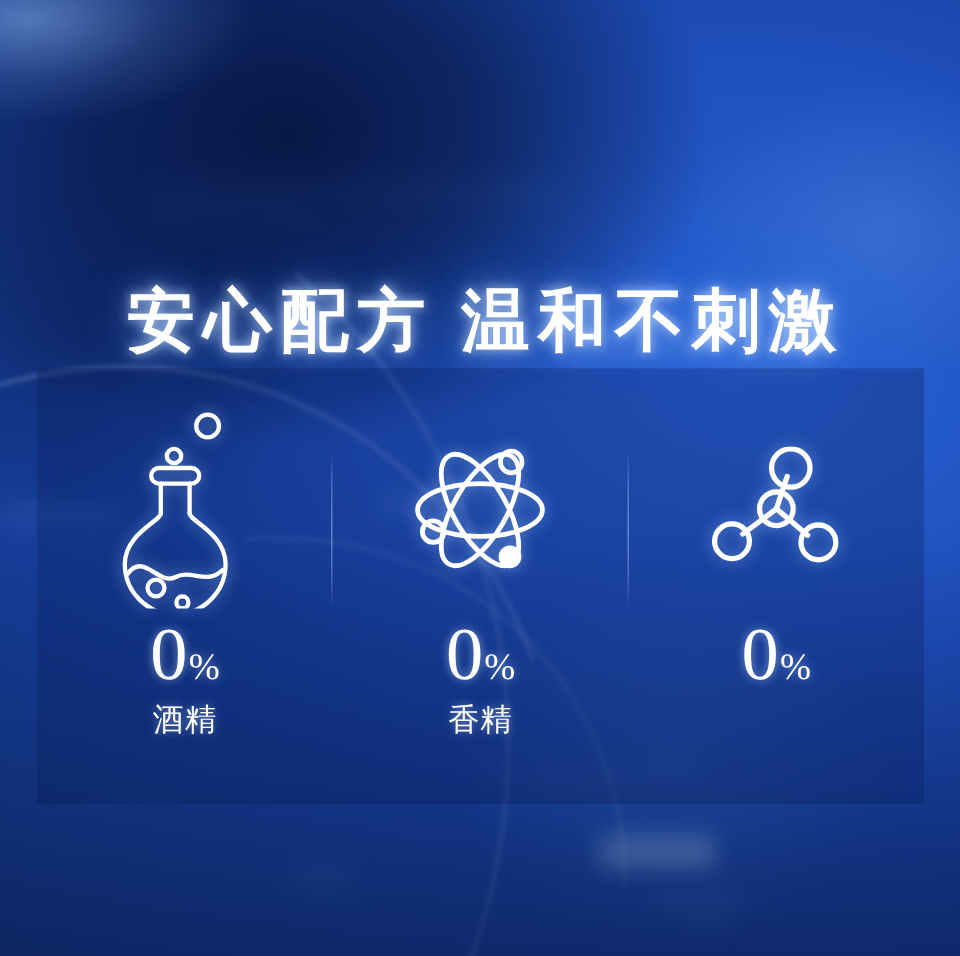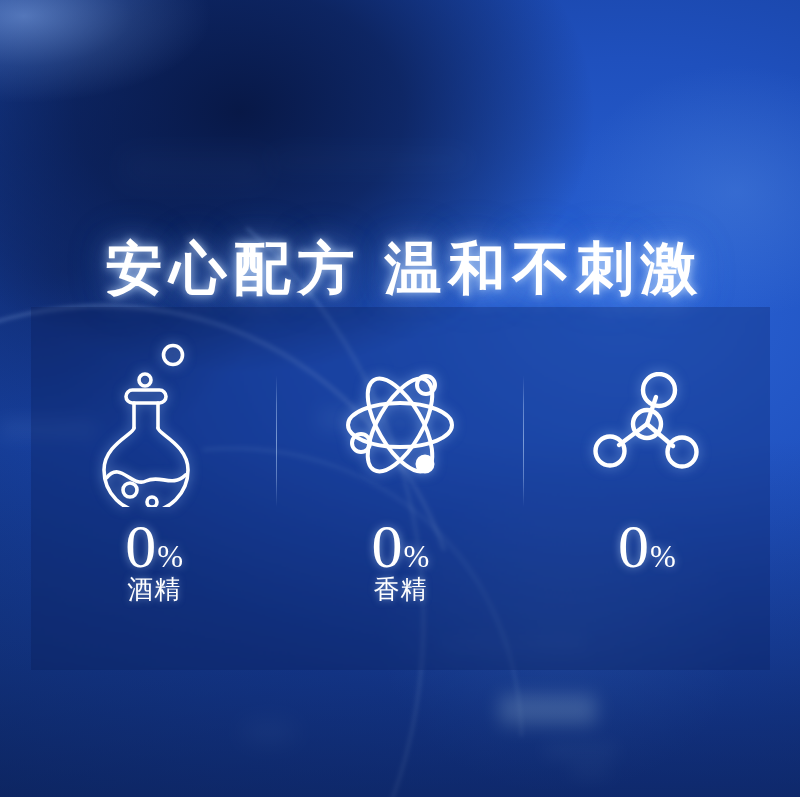--- a/index.html
+++ b/index.html
@@ -187,20 +187,21 @@
     font-weight: 400;
   }
   .zero-pct {
     font-family: "Liberation Serif", "DejaVu Serif", serif;
     font-size: 31px;
     line-height: 31px;
     font-weight: 400;
     margin-left: 1px;
   }
   .col-label {
+    margin-top: 10px;
     color: #ffffff;
     font-size: 26px;
     line-height: 30px;
     letter-spacing: 1px;
     text-shadow: 0 0 7px rgba(190,220,255,0.55);
     white-space: nowrap;
   }
   .col-3 .col-label { letter-spacing: 0px; }
 </style>
 </head>

